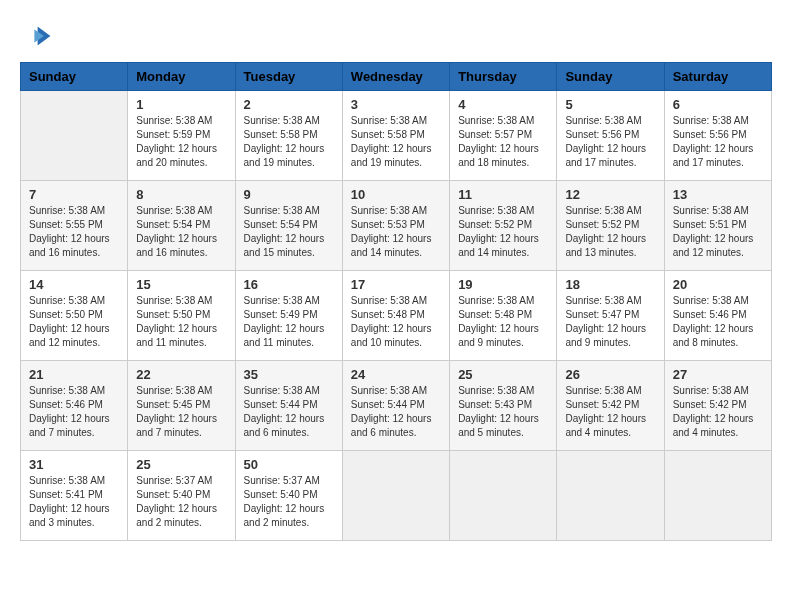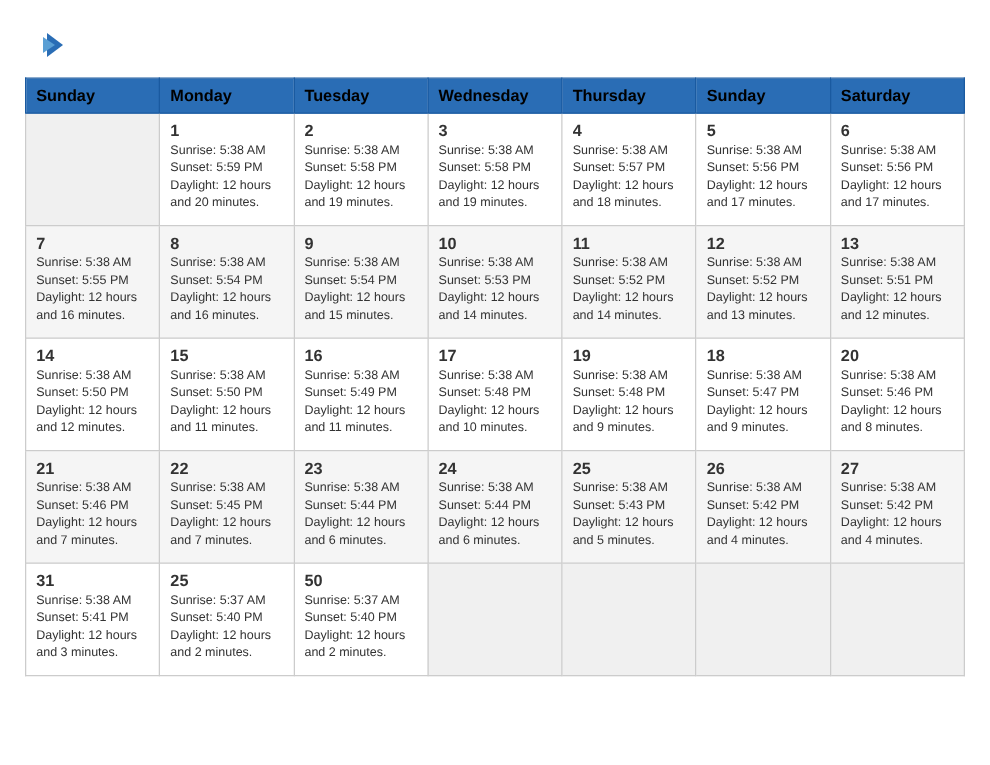--- a/index.html
+++ b/index.html
@@ -291,21 +291,21 @@
 and 7 minutes.</div>
         </td>
         <td>
           <div class="day-number">22</div>
           <div class="day-info" style="white-space: pre-line;">Sunrise: 5:38 AM
 Sunset: 5:45 PM
 Daylight: 12 hours
 and 7 minutes.</div>
         </td>
         <td>
-          <div class="day-number">23</div>
+          <div class="day-number">35</div>
           <div class="day-info" style="white-space: pre-line;">Sunrise: 5:38 AM
 Sunset: 5:44 PM
 Daylight: 12 hours
 and 6 minutes.</div>
         </td>
         <td>
           <div class="day-number">24</div>
           <div class="day-info" style="white-space: pre-line;">Sunrise: 5:38 AM
 Sunset: 5:44 PM
 Daylight: 12 hours

